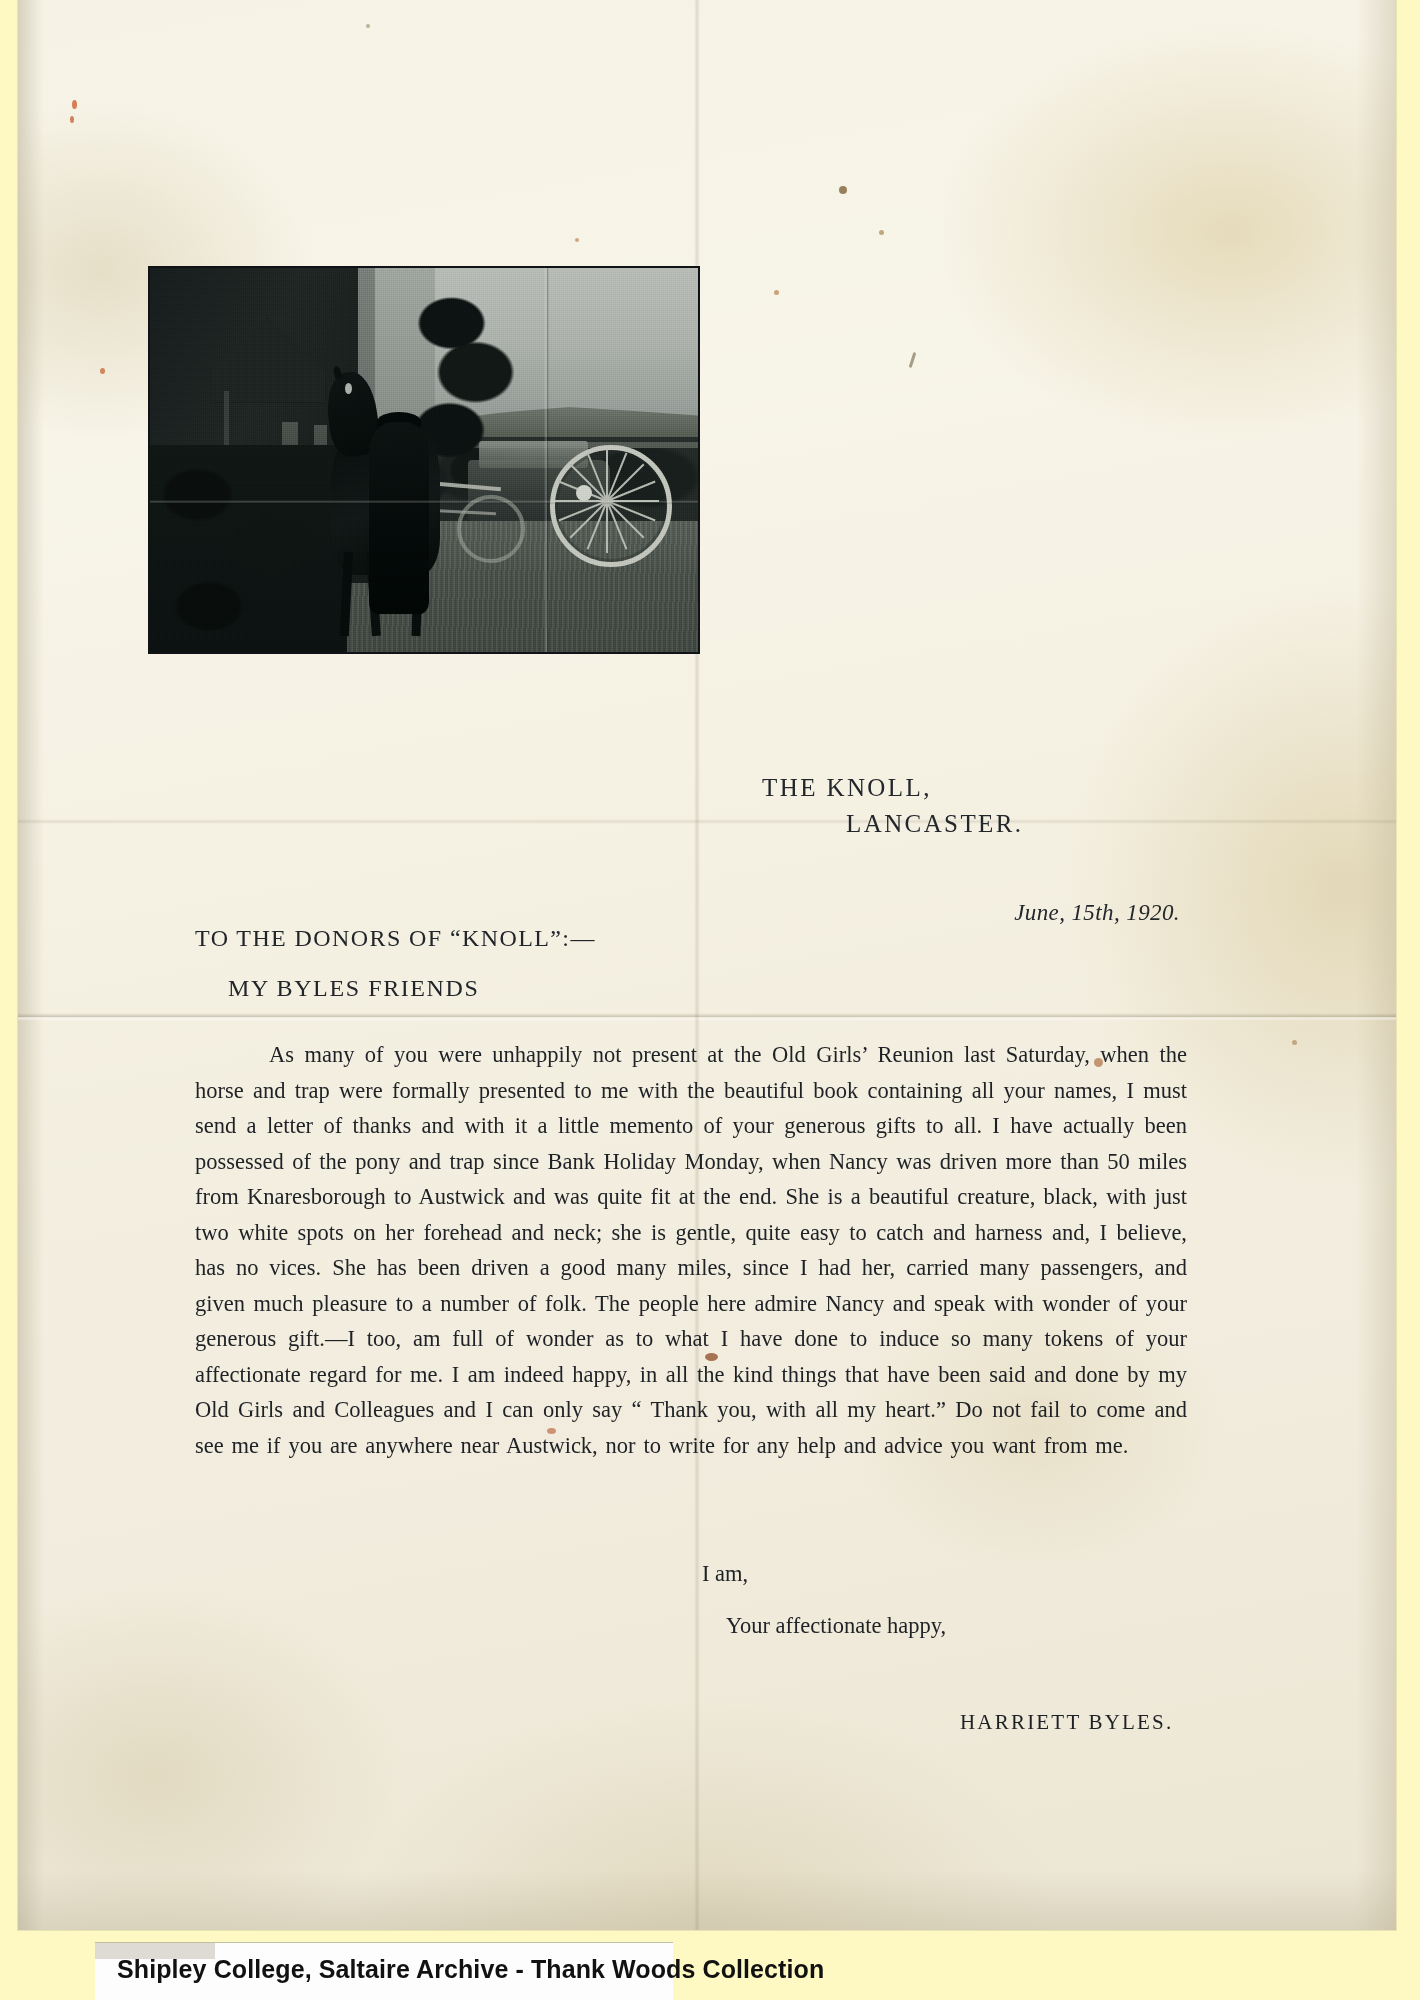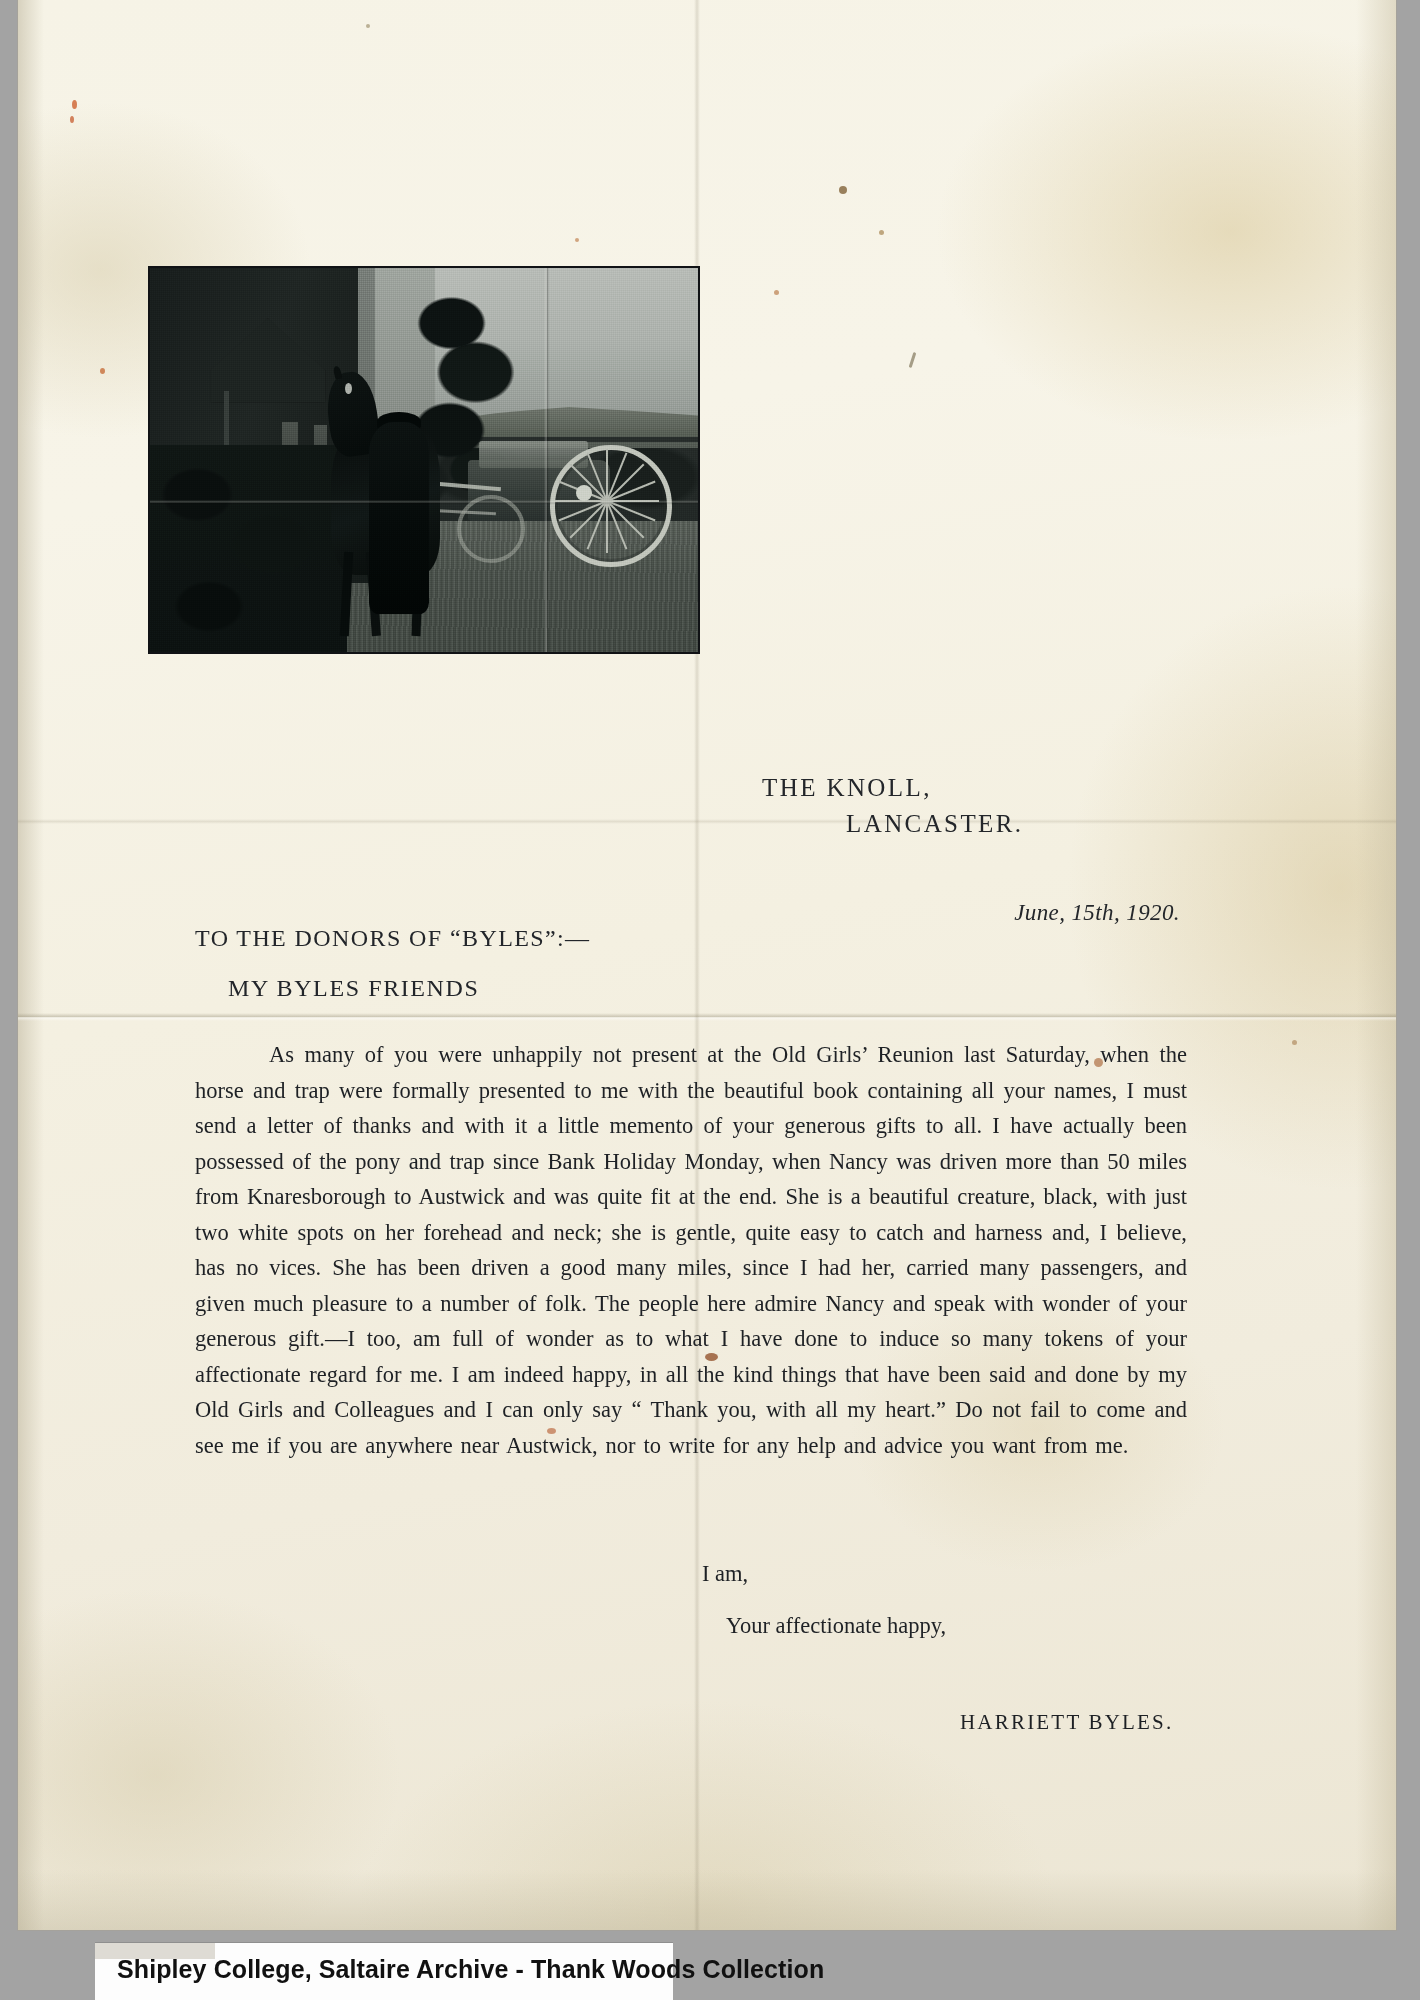--- a/index.html
+++ b/index.html
@@ -4,21 +4,21 @@
 <style>
   html, body { margin:0; padding:0; }
   body {
     width:1420px; height:2000px;
     background:#cfcfc9;
     font-family:"Liberation Serif", serif;
     overflow:hidden;
   }
   #page {
     position:absolute; inset:0;
-    background:#a3a3a3;
+    background:#fef9c3;
     padding-left:42px;
   }
 
   
   .sheet {
     position:absolute;
     left:18px; top:0px; width:1378px; height:1930px;
     background:
       radial-gradient(ellipse 420px 300px at 88% 12%, rgba(214,196,146,.52), rgba(214,196,146,0) 70%),
       radial-gradient(ellipse 380px 420px at 96% 46%, rgba(209,190,140,.48), rgba(209,190,140,0) 72%),
@@ -372,21 +372,21 @@
     <div class="photo-fold"></div>
     <div class="photo-fold-h"></div>
   </div>
 
   <div class="address">
     <div class="addr-l1">THE KNOLL,</div>
     <div class="addr-l3">LANCASTER.</div>
   </div>
   <div class="date">June, 15th, 1920.</div>
 
-  <div class="salutation">TO THE DONORS OF “BYLES”:—</div>
+  <div class="salutation">TO THE DONORS OF “KNOLL”:—</div>
   <div class="dear">MY BYLES FRIENDS</div>
 
   <div class="body">
     <p><span class="indent"></span><span>As many of you were unhappily not present at the Old Girls’ Reunion last Saturday, when the horse and trap were formally presented to me with the beautiful book containing all your names, I must send a letter of thanks and with it a little memento of your generous gifts to all.  I have actually been possessed of the pony and trap since Bank Holiday Monday, when Nancy was driven more than 50 miles from Knaresborough to Austwick and was quite fit at the end. She is a beautiful creature, black, with just two white spots on her forehead and neck; she is gentle, quite easy to catch and harness and, I believe, has no vices.  She has been driven a good many miles, since I had her, carried many passengers, and given much pleasure to a number of folk.  The people here admire Nancy and speak with wonder of your generous gift.—I too, am full of wonder as to what I have done to induce so many tokens of your affectionate regard for me.  I am indeed happy, in all the kind things that have been said and done by my Old Girls and Colleagues and I can only say “ Thank you, with all my heart.”  Do not fail to come and see me if you are anywhere near Austwick, nor to write for any help and advice you want from me.</span></p>
   </div>
 
   <div class="closing">
     <div class="cl-2">I am,</div>
     <div class="cl-3">Your affectionate happy,</div>
   </div>

